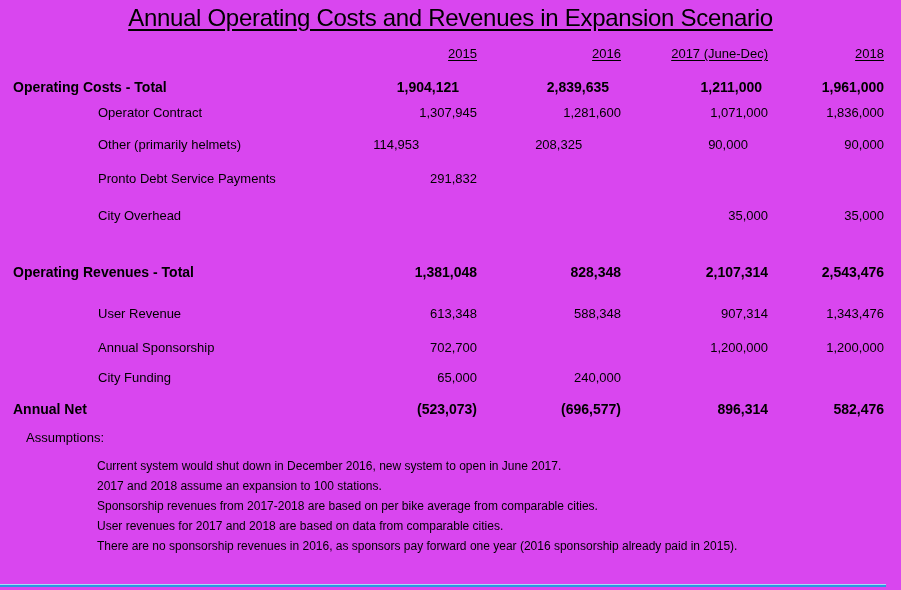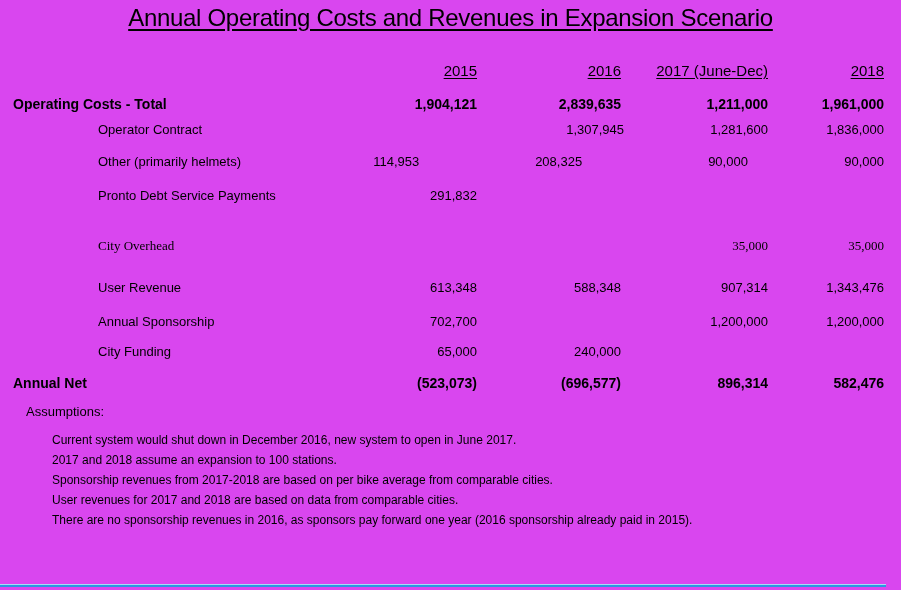--- a/index.html
+++ b/index.html
@@ -38,40 +38,40 @@
     padding-left: 98px;
     white-space: nowrap;
   }
   .row.total { font-weight: 700; font-size: 14px; }
   .row.total .label { padding-left: 13px; }
   .cell { text-align: right; white-space: nowrap; }
   .c1 { width: 160px; }
   .c2 { width: 144px; }
   .c3 { width: 147px; }
   .c4 { width: 116px; margin-right: 17px; }
-  .cols-row { margin-top: 28px; font-size: 15px; }
+  .cols-row { margin-top: 11px; font-size: 13px; }
   .cols-row .hdr { text-decoration: underline; text-underline-offset: 2px; }
-  .mt16 { margin-top: 15px; }
+  .mt16 { margin-top: 15px; gap: 6px; }
   .mt8  { margin-top: 8px; }
   .mt13 { margin-top: 13px; }
   .mt14 { margin-top: 14px; gap: 25px; }
   .mt17 { margin-top: 16px; }
-  .mt19 { margin-top: 32px; font-family: Liberation Serif, serif; }
+  .mt19 { margin-top: 19px; }
   .mt38 { margin-top: 38px; }
   .mt24 { margin-top: 24px; }
   .mt12 { margin-top: 12px; }
   .assumptions-heading {
     margin-top: 12px;
     padding-left: 26px;
     font-size: 13px;
     line-height: 16px;
   }
   .assumptions-list {
     margin-top: 10px;
-    padding-left: 52px;
+    padding-left: 97px;
     font-size: 12px;
     line-height: 20px;
   }
   .assumption-line { white-space: nowrap; }
   .accent-line {
     position: absolute;
     left: 0;
     top: 584px;
     width: 886px;
     height: 3px;
@@ -97,20 +97,21 @@
     <div class="cell c1">1,904,121</div>
     <div class="cell c2">2,839,635</div>
     <div class="cell c3">1,211,000</div>
     <div class="cell c4">1,961,000</div>
   </div>
 
   <div class="row mt8">
     <div class="label">Operator Contract</div>
     <div class="cell c1">1,307,945</div>
     <div class="cell c2">1,281,600</div>
+    <div class="cell c3">1,071,000</div>
     <div class="cell c4">1,836,000</div>
   </div>
 
 
   <div class="row mt14">
     <div class="label">Other (primarily helmets)</div>
     <div class="cell c1">114,953</div>
     <div class="cell c2">208,325</div>
     <div class="cell c3">90,000</div>
     <div class="cell c4">90,000</div>
@@ -124,20 +125,27 @@
     <div class="cell c4"></div>
   </div>
 
   <div class="row mt19">
     <div class="label">City Overhead</div>
     <div class="cell c1"></div>
     <div class="cell c2">35,000</div>
     <div class="cell c4">35,000</div>
   </div>
 
+  <div class="row total mt38">
+    <div class="label">Operating Revenues - Total</div>
+    <div class="cell c1">1,381,048</div>
+    <div class="cell c2">828,348</div>
+    <div class="cell c3">2,107,314</div>
+    <div class="cell c4">2,543,476</div>
+  </div>
 
   <div class="row mt24">
     <div class="label">User Revenue</div>
     <div class="cell c1">613,348</div>
     <div class="cell c2">588,348</div>
     <div class="cell c3">907,314</div>
     <div class="cell c4">1,343,476</div>
   </div>
 
   <div class="row mt17">

